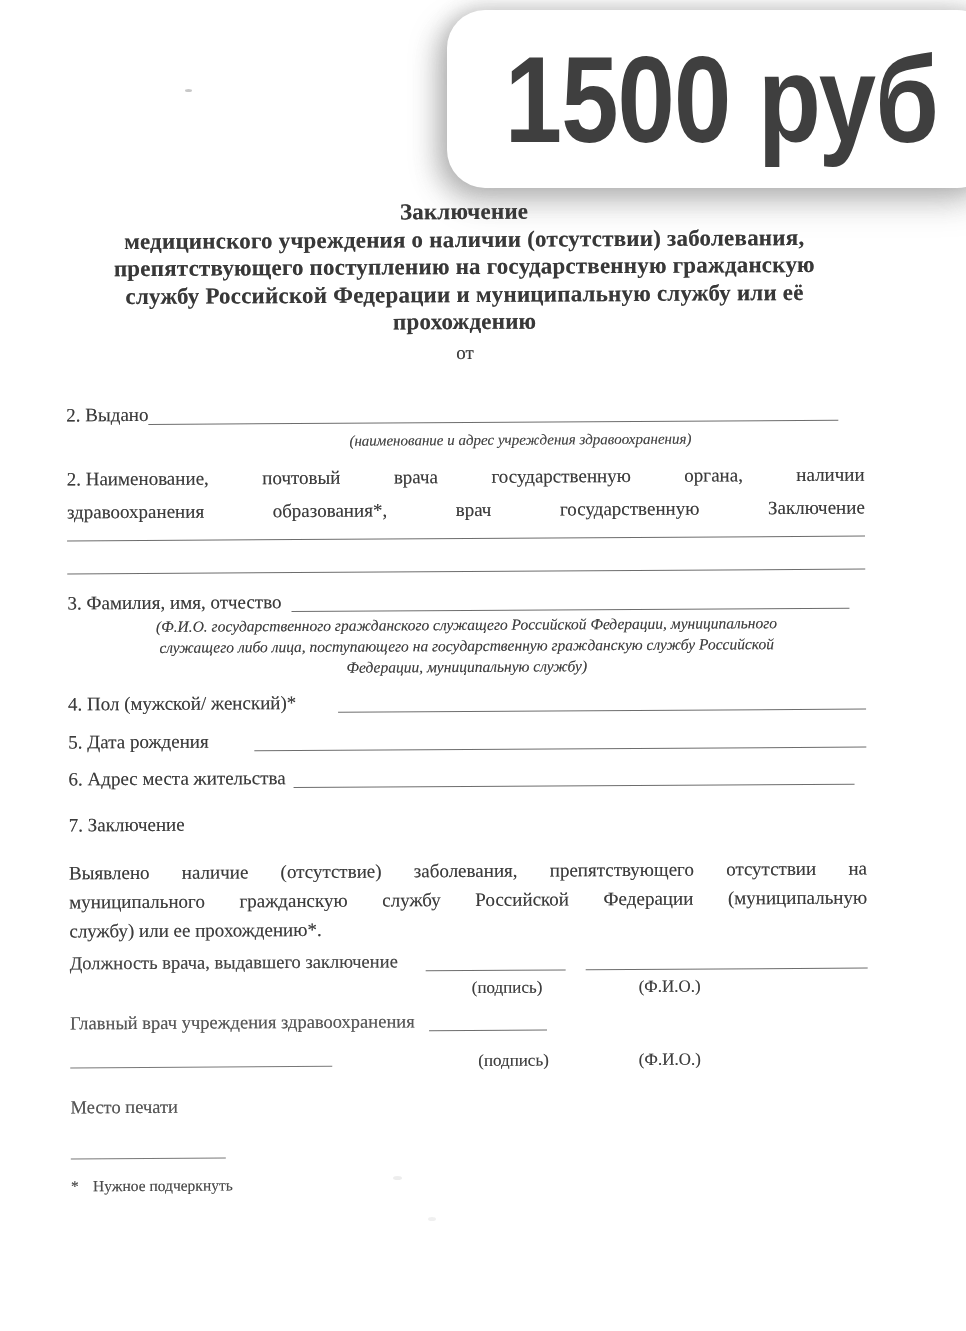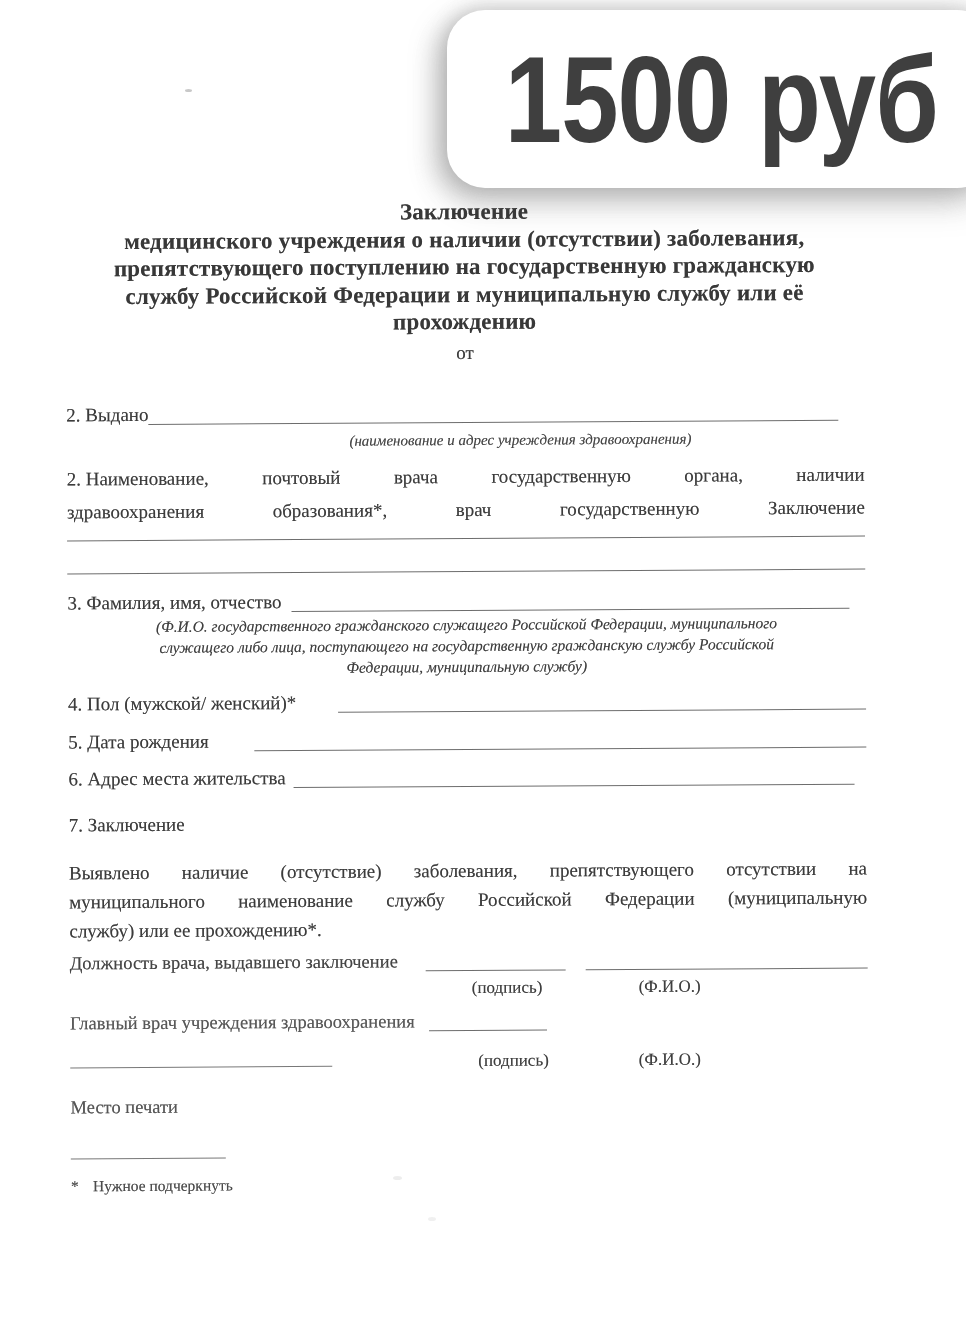--- a/index.html
+++ b/index.html
@@ -152,21 +152,21 @@
       <span>Выявлено</span>
       <span>наличие</span>
       <span>(отсутствие)</span>
       <span>заболевания,</span>
       <span>препятствующего</span>
       <span>отсутствии</span>
       <span>на</span>
     </div>
     <div class="jrow">
       <span>муниципального</span>
-      <span>наименование</span>
+      <span>гражданскую</span>
       <span>службу</span>
       <span>Российской</span>
       <span>Федерации</span>
       <span>(муниципальную</span>
     </div>
     <div class="last">службу) или ее прохождению*.</div>
   </div>
 
   <div class="row sig1">
     <span class="lbl">Должность врача, выдавшего заключение</span>

